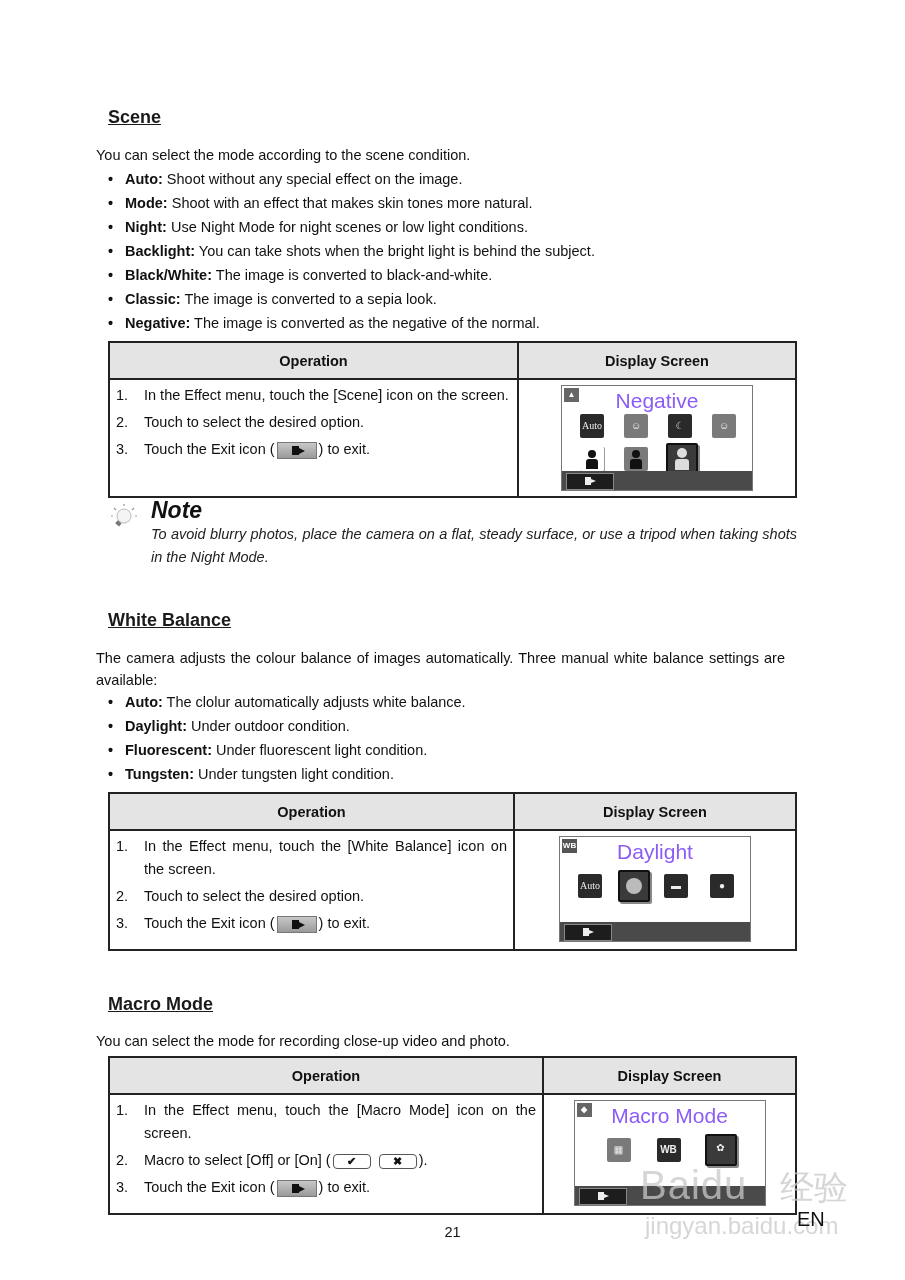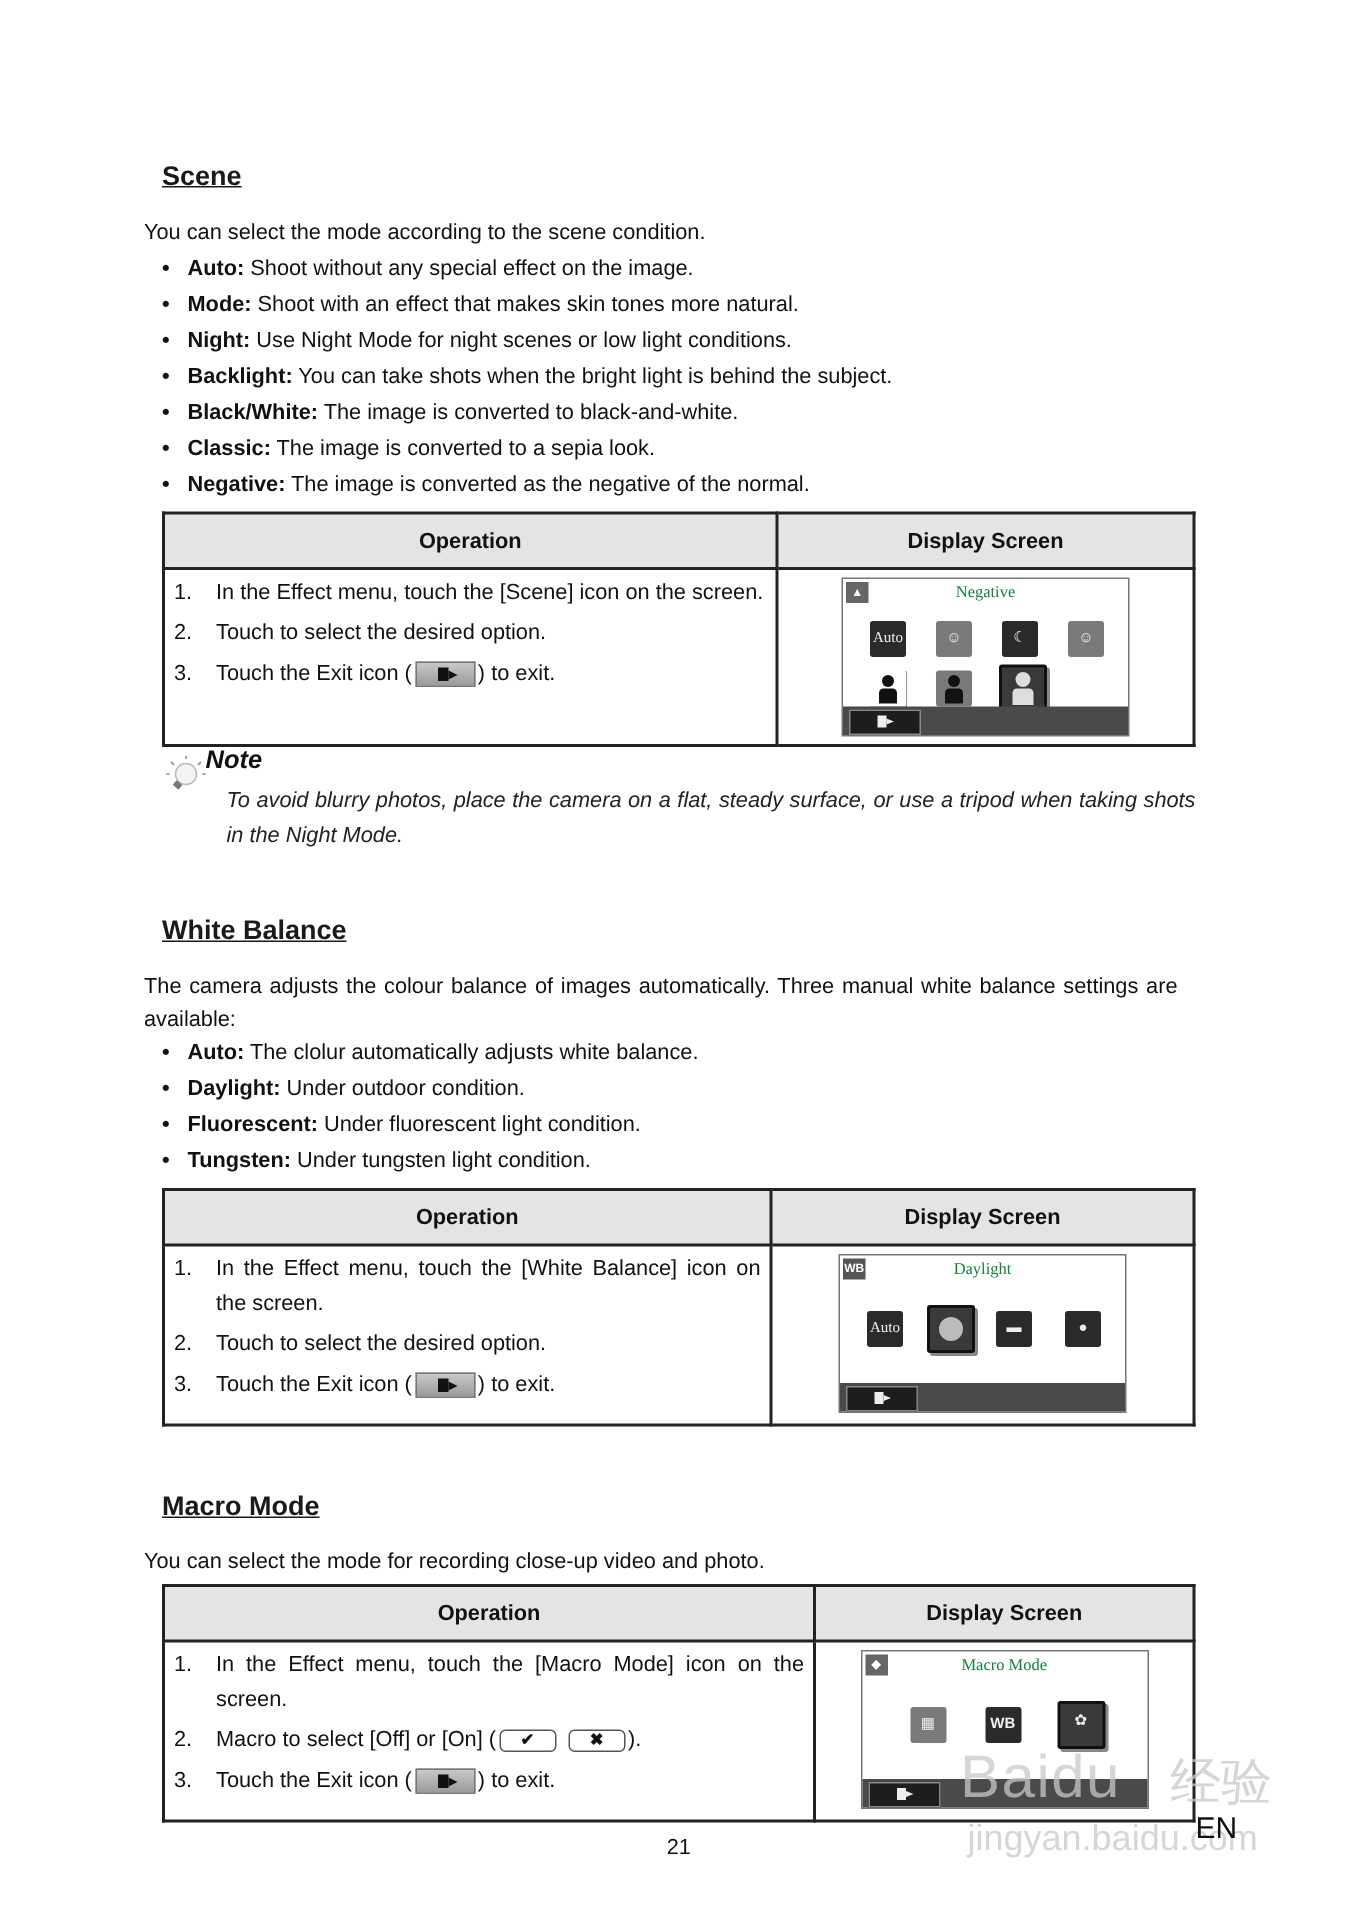--- a/index.html
+++ b/index.html
@@ -14,35 +14,35 @@
   table.op th{background:#e4e4e4;border:2px solid #222;font-weight:bold;height:33px;text-align:center;font-size:14.5px;}
   table.op td{border:2px solid #222;vertical-align:top;padding:0;}
   .steps{margin:0;padding:4px 6px 10px 6px;list-style:none;}
   .steps li{position:relative;padding-left:28px;line-height:23px;margin-bottom:4px;text-align:justify;}
   .steps li .n{position:absolute;left:0;top:0;}
   .exitbtn{display:inline-block;width:38px;height:15px;background:linear-gradient(#c8c8c8,#9a9a9a);border:1px solid #777;vertical-align:middle;position:relative;margin:0 2px;}
   .exitbtn::after{content:"";position:absolute;left:14px;top:3px;width:7px;height:9px;background:#111;}
   .exitbtn::before{content:"";position:absolute;left:21px;top:5px;width:0;height:0;border-left:6px solid #111;border-top:3px solid transparent;border-bottom:3px solid transparent;}
   .tgl{display:inline-block;width:36px;height:13px;border:1.5px solid #555;border-radius:4px;vertical-align:middle;text-align:center;font-size:11px;line-height:13px;font-weight:bold;margin:0 2px;}
   .screen{position:relative;border:1px solid #777;background:#fff;margin:5px auto;}
-  .screen .title{position:absolute;top:3px;left:0;right:0;text-align:center;font-size:11px;color:#15803d;font-family:Liberation Serif, serif;}
+  .screen .title{position:absolute;top:3px;left:0;right:0;text-align:center;font-size:21px;color:#8b5cf6;}
   .screen .badge{position:absolute;left:2px;top:2px;width:15px;height:14px;background:#555;color:#fff;font-size:8px;font-weight:bold;text-align:center;line-height:14px;}
   .screen .bar{position:absolute;left:0;right:0;bottom:0;height:19px;background:#4a4a4a;}
   .screen .bar .exit{position:absolute;left:4px;top:2px;width:46px;height:15px;background:#1d1d1d;border:1px solid #888;}
   .screen .bar .exit::after{content:"";position:absolute;left:18px;top:3px;width:6px;height:8px;background:#eee;}
   .screen .bar .exit::before{content:"";position:absolute;left:24px;top:5px;border-left:5px solid #eee;border-top:2.5px solid transparent;border-bottom:2.5px solid transparent;}
   .ic{position:absolute;width:24px;height:24px;background:#2a2a2a;color:#eee;font-size:10px;text-align:center;line-height:24px;border-radius:2px;}
   .ic.sel{width:28px;height:28px;border:2px solid #111;box-shadow:2px 2px 0 #888;background:#3a3a3a;}
   .ic.grey{background:#7a7a7a;}
   .ic.white{background:#fff;border-right:1px solid #999;border-bottom:1px solid #999;}
   .person{position:absolute;left:50%;transform:translateX(-50%);}
   .person .h{width:8px;height:8px;border-radius:50%;margin:3px auto 1px;}
   .person .b{width:12px;height:10px;border-radius:3px 3px 0 0;}
   .note-icon{position:absolute;left:110px;top:502px;width:28px;height:28px;}
-  .note-title{position:absolute;left:137px;top:497px;font-size:17px;font-weight:bold;font-style:italic;}
+  .note-title{position:absolute;left:151px;top:497px;font-size:23px;font-weight:bold;font-style:italic;}
   .note-text{position:absolute;left:151px;top:523px;width:646px;font-size:14.5px;font-style:italic;line-height:23px;text-align:justify;color:#222;}
   .pagenum{position:absolute;left:0;width:905px;top:1224px;text-align:center;font-size:14.5px;}
   .lang{position:absolute;left:797px;top:1208px;font-size:20px;}
   .wm{position:absolute;color:rgba(200,200,200,0.75);font-weight:normal;pointer-events:none;}
 </style>
 </head>
 <body>
 
 <h2 style="top:107px;">Scene</h2>
 <p class="para" style="top:144px;">You can select the mode according to the scene condition.</p>

